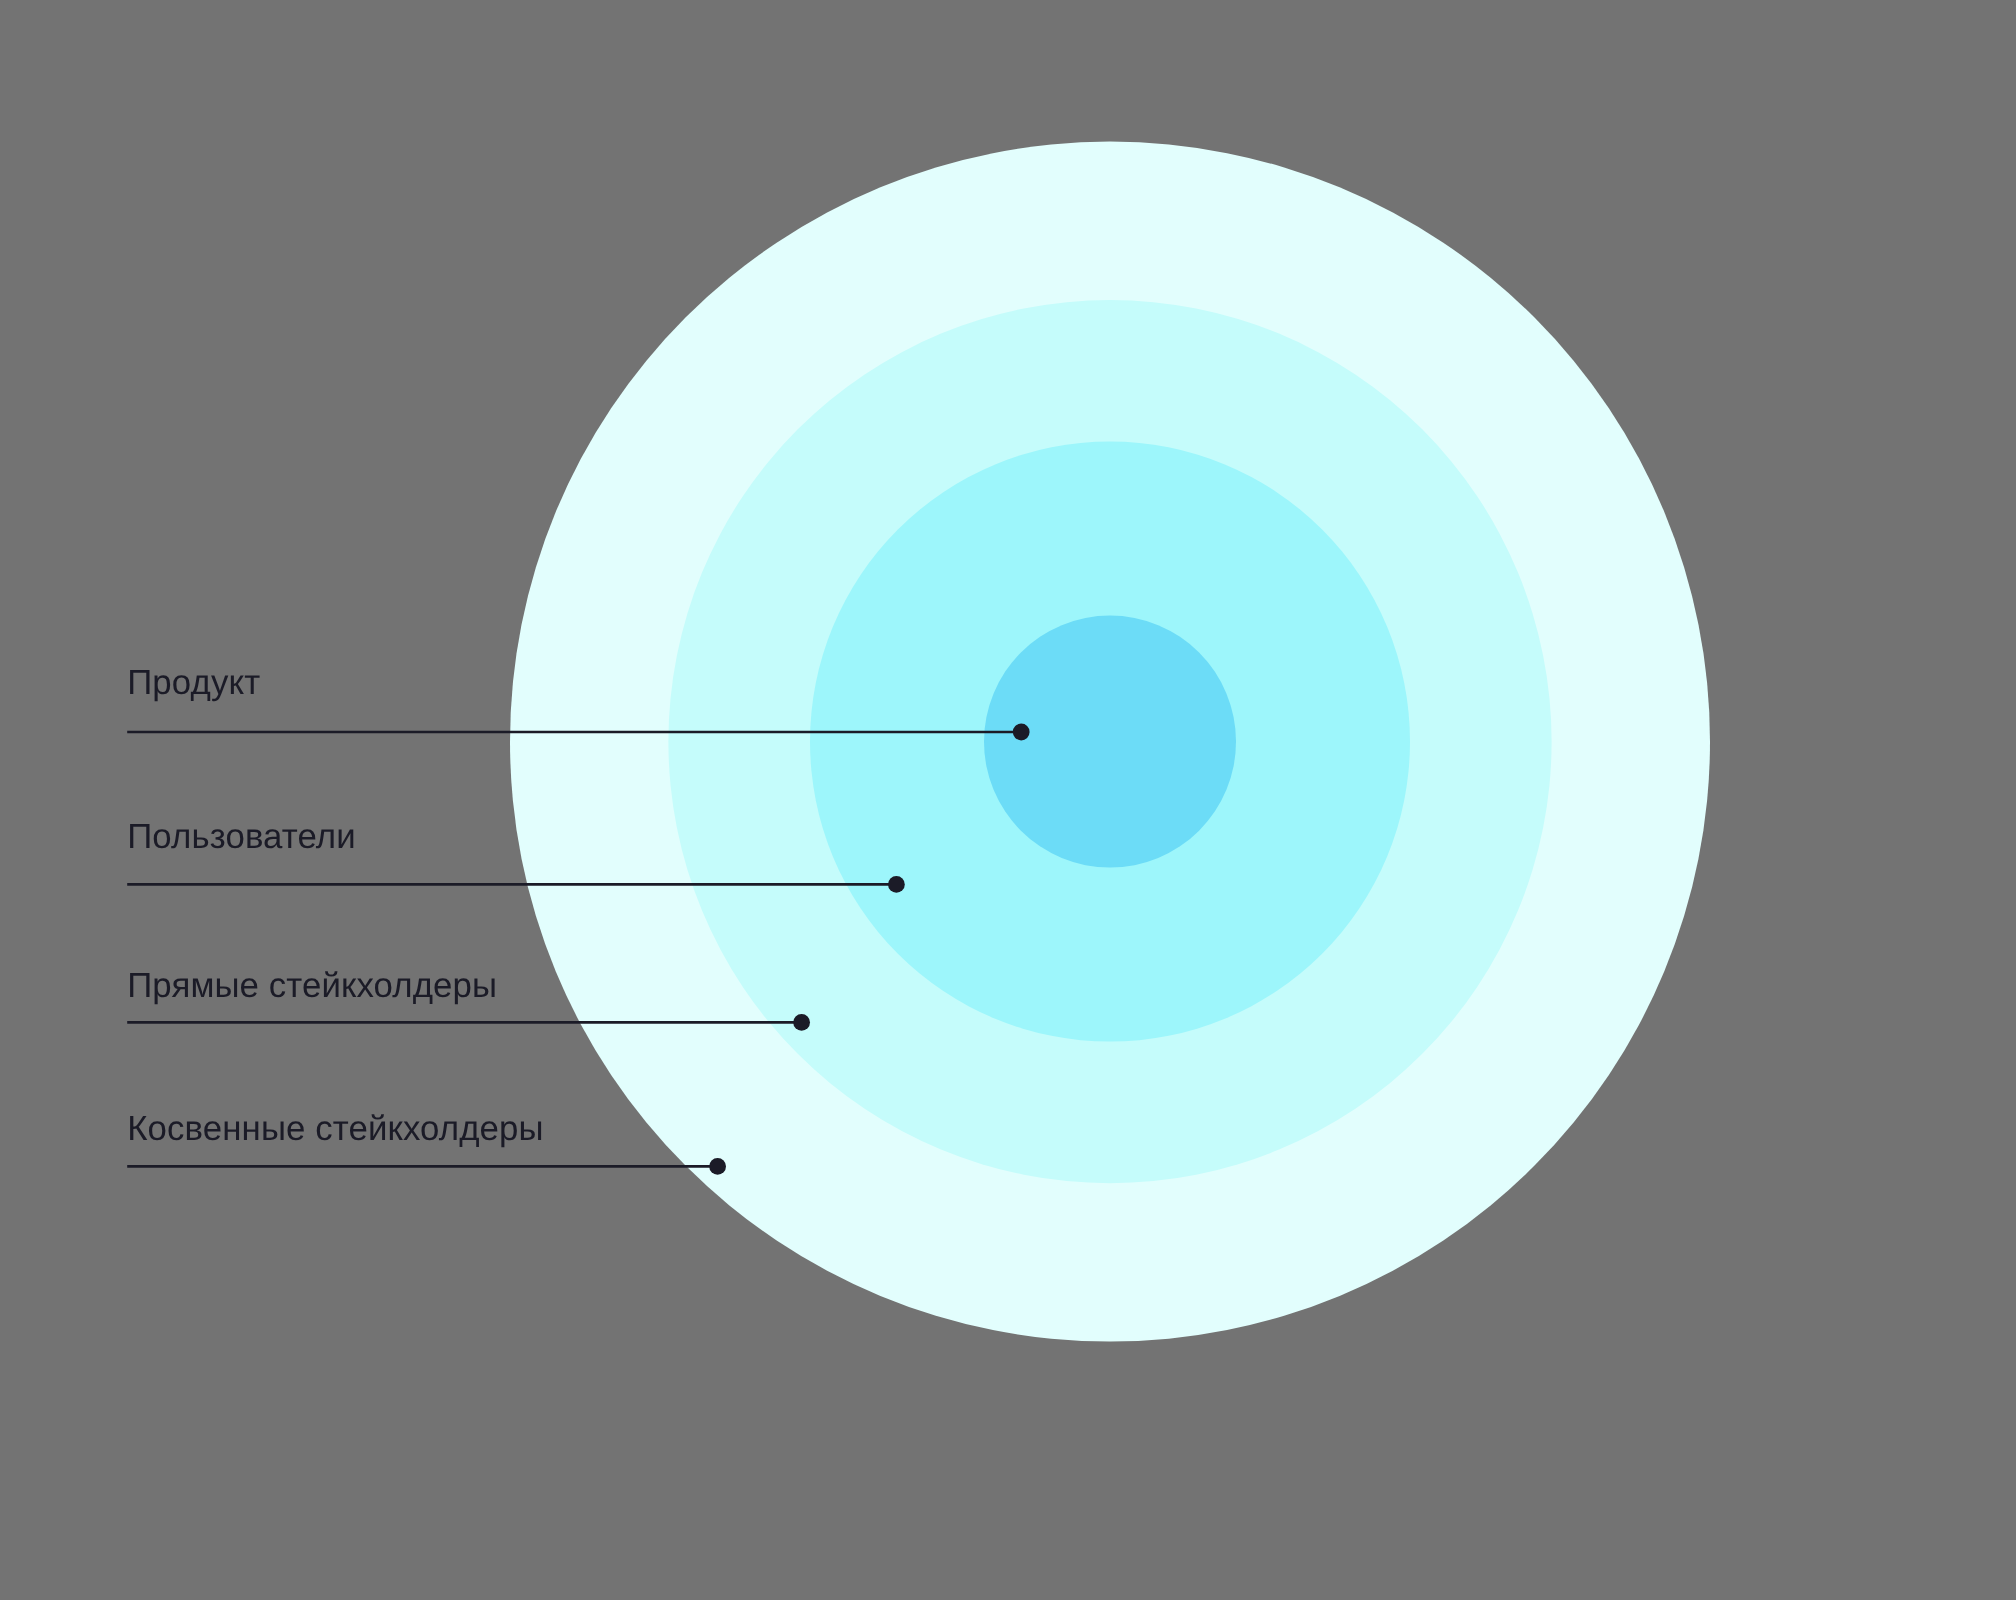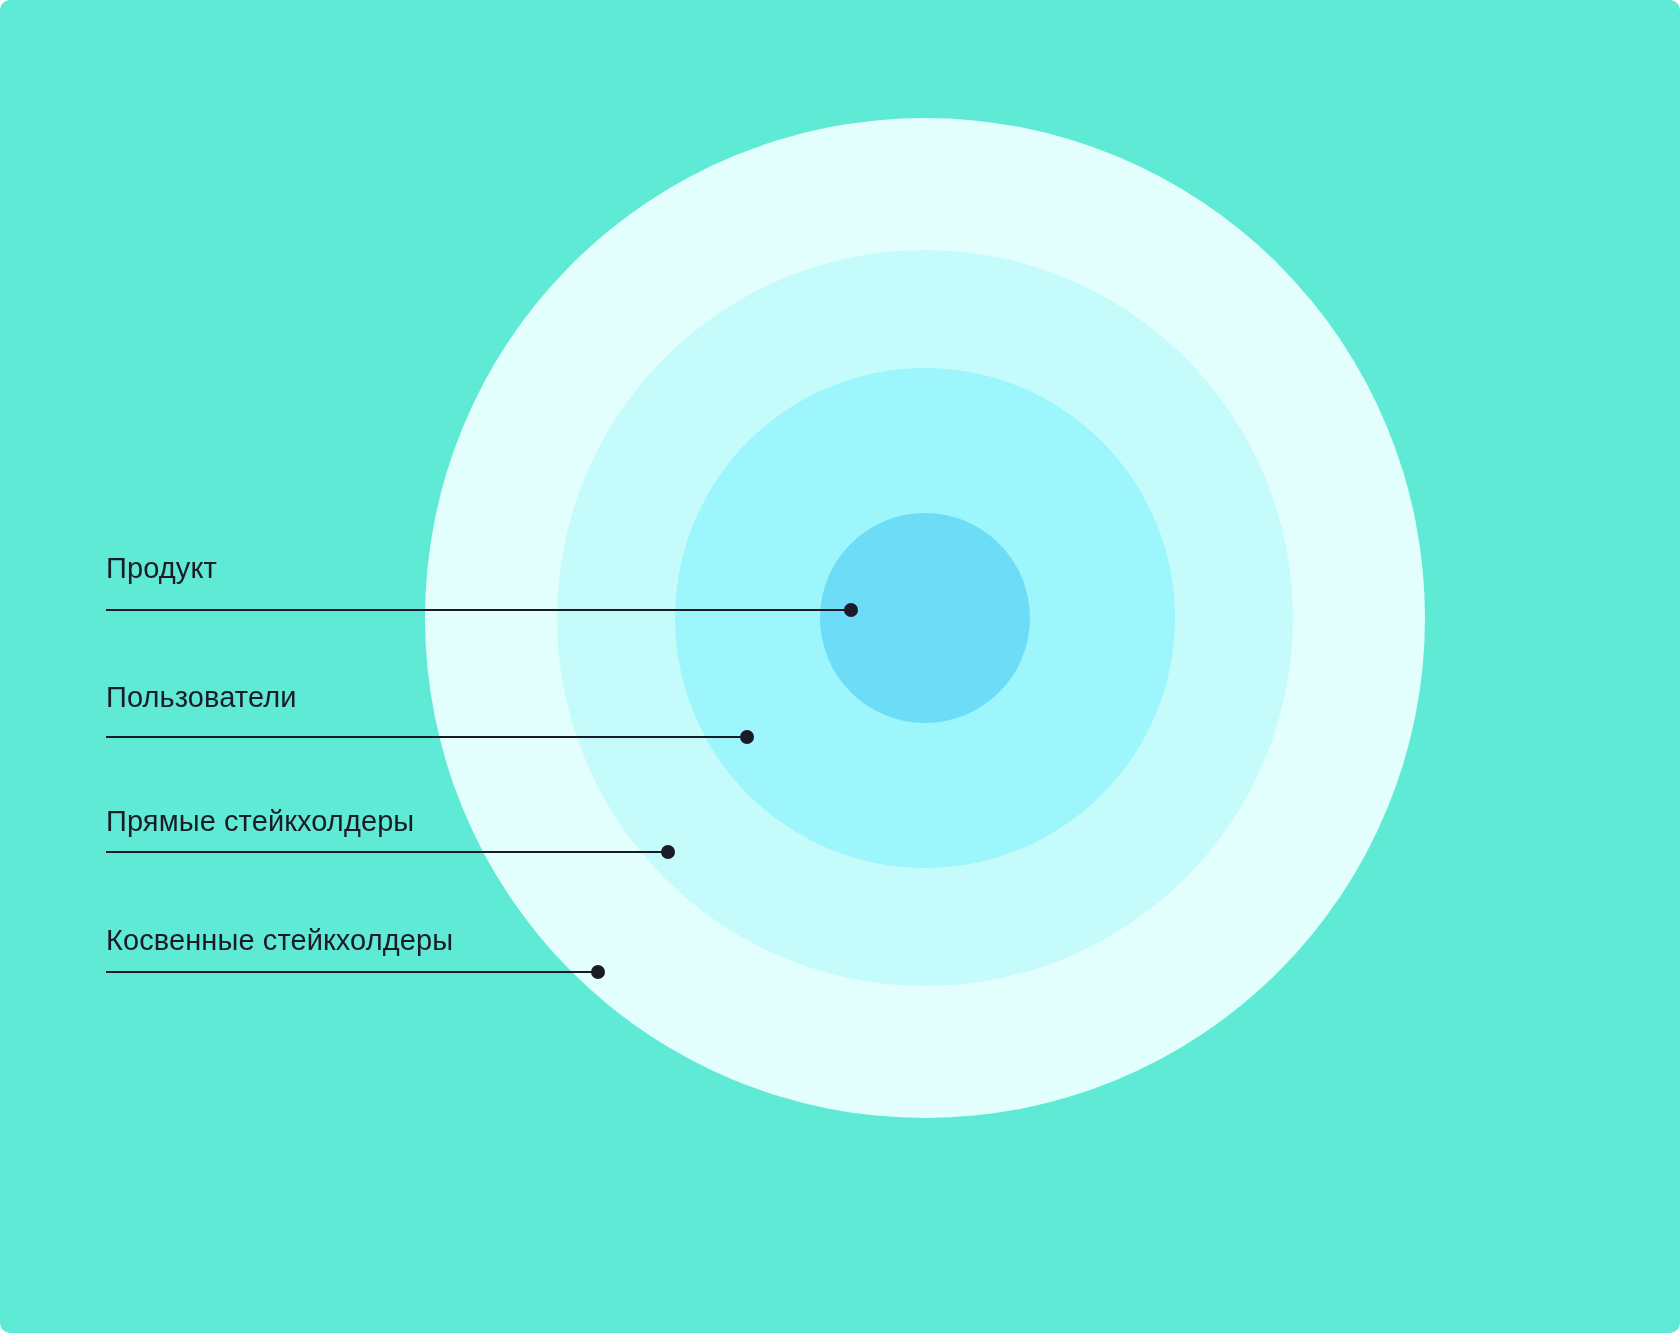--- a/index.html
+++ b/index.html
@@ -31,21 +31,21 @@
     font-family: "Liberation Sans", sans-serif;
     font-size: 29px;
     font-weight: 400;
     fill: #1b1b27;
     letter-spacing: 0.1px;
   }
 </style>
 </head>
 <body>
 
-<div id="stage" style="background: #5eead4; border-radius: 10px;">
+<div id="stage" style="background: #737373;">
   <svg id="diagram-svg" viewBox="0 0 1680 1333" xmlns="http://www.w3.org/2000/svg">
 
     <circle cx="925" cy="618" r="500" fill="#e2fefd"></circle>
     <circle cx="925" cy="618" r="368" fill="#c5fcfb"></circle>
     <circle cx="925" cy="618" r="250" fill="#9df6fb"></circle>
     <circle cx="925" cy="618" r="105" fill="#6cdcf7"></circle>
 
     <g>
       <text class="ring-label-text" x="106" y="578" fill="#1b1b27">Продукт</text>
       <line x1="106" y1="610" x2="851" y2="610" stroke="#1b1b27" stroke-width="2.2"></line>

